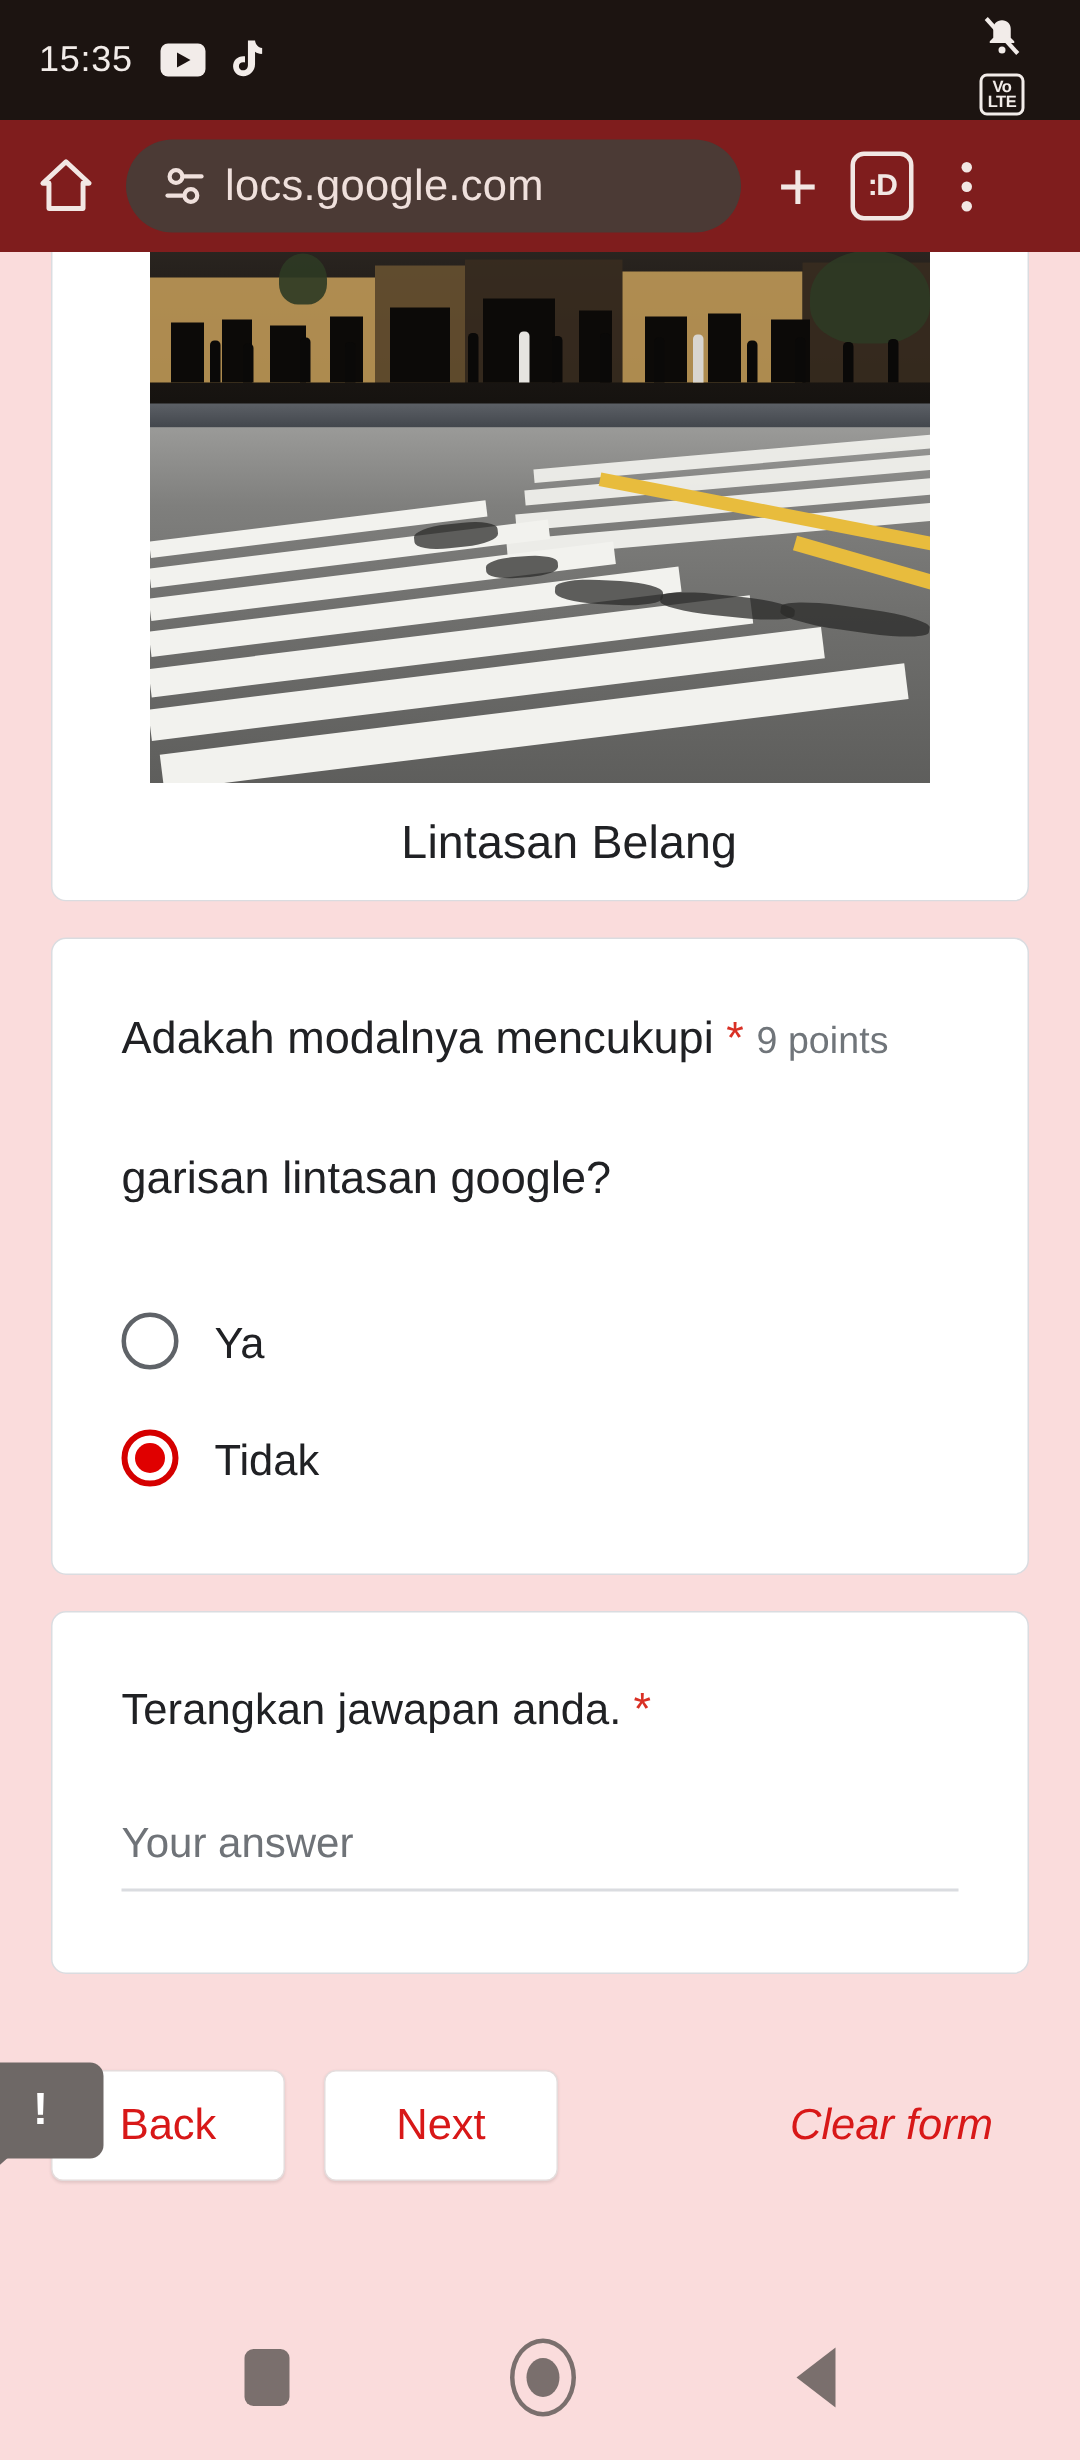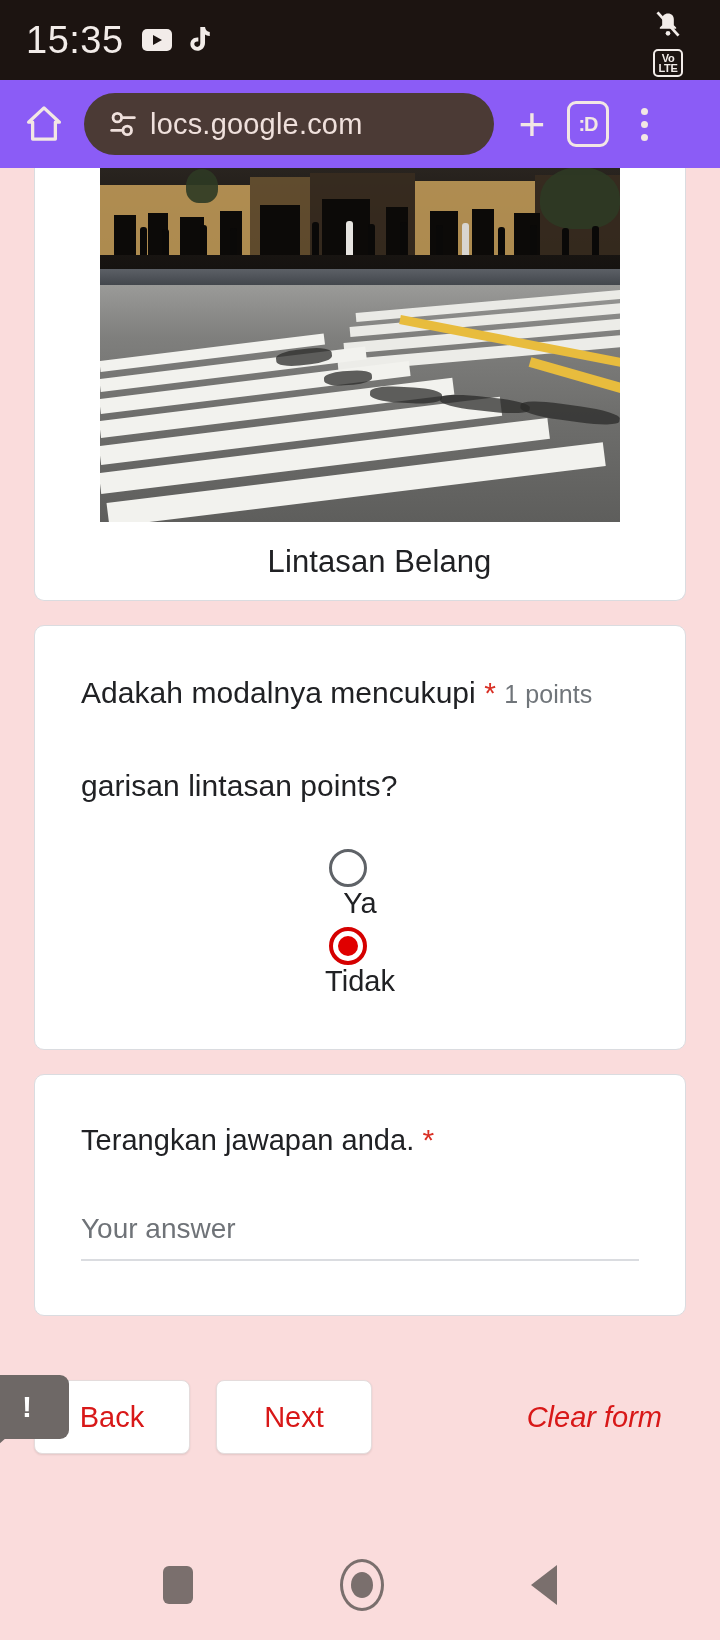--- a/index.html
+++ b/index.html
@@ -11,21 +11,21 @@
   }
 
   
   .statusbar {
     position:absolute; top:0; left:0; width:720px; height:80px;
     background:#1c1411;
     display:flex; align-items:center;
     padding:0 26px;
   }
   .sb-time {
-    color:#f2ece9; font-size:38px; letter-spacing:0.5px;
+    color:#f2ece9; font-size:24px; letter-spacing:0.5px;
     font-family:"Liberation Sans", sans-serif;
   }
   .sb-left-icons { display:flex; align-items:center; gap:14px; margin-left:18px; }
   .sb-right { margin-left:auto; display:flex; align-items:center; gap:11px;flex-direction:column; }
   .yt-icon {
     width:30px; height:22px; background:#f2ece9; border-radius:5px;
     display:flex; align-items:center; justify-content:center;
   }
   .yt-icon .tri {
     width:0; height:0; border-left:9px solid #1c1411;
@@ -51,21 +51,21 @@
   }
   .battery::after {
     content:""; position:absolute; right:-7px; top:8px;
     width:4px; height:11px; background:#f2ece9; border-radius:0 2px 2px 0;
   }
   .battery span { color:#f2ece9; font-size:17px; font-weight:bold;font-style:italic; }
 
   
   .toolbar {
     position:absolute; top:80px; left:0; width:720px; height:88px;
-    background:#8b5cf6; display:flex; align-items:center; padding:0 22px;
+    background:#7f1d1d; display:flex; align-items:center; padding:0 22px;
   }
   .home-icon { width:44px; height:44px; position:relative; flex:0 0 auto; margin-right:8px; }
   .url-pill {
     flex:1 1 auto; height:62px; background:#4b3a35; border-radius:31px;
     display:flex; align-items:center; padding:0 22px; margin:0 10px;
     max-width:410px; overflow:hidden;
   }
   .tune-icon { width:34px; height:34px; flex:0 0 auto; margin-right:10px; }
   .url-text {
     color:#efe0dc; font-size:29px; white-space:nowrap; overflow:hidden;
@@ -144,21 +144,21 @@
   }
 
   
   .card-q { padding:44px 46px 44px 46px; }
   .q-title {
     font-size:30px; color:#202124; line-height:46px; letter-spacing:0.05px;
   }
   .q-required { color:#d93025; font-size:30px; }
   .q-points { color:#70757a; font-size:25px; }
   .options { margin-top:40px; }
-  .option { display:flex; align-items:center; height:64px; margin-bottom:14px;flex-direction:column; }
+  .option { display:flex; align-items:flex-end; height:64px; margin-bottom:14px; }
   .radio {
     width:38px; height:38px; border-radius:50%; border:3px solid #5f6368;
     flex:0 0 auto; margin-right:24px; background:#fff;
   }
   .radio.checked {
     border-color:#d50000; border-width:4px;
     display:flex; align-items:center; justify-content:center;
   }
   .radio.checked::after {
     content:""; width:20px; height:20px; border-radius:50%; background:#e00000;
@@ -368,23 +368,23 @@
       <div class="shadow-blob" style="left:340px;top:232px;width:90px;height:14px;transform:rotate(6deg);"></div>
       <div class="shadow-blob" style="left:420px;top:240px;width:100px;height:16px;transform:rotate(8deg);"></div>
     </div>
     <div class="img-caption">Lintasan Belang</div>
   </div>
 
   <div class="card card-q">
     <div class="q-title">
       <span>Adakah modalnya mencukupi</span>
       <span class="q-required">*</span>
-      <span class="q-points">1 points</span><br>
+      <span class="q-points">9 points</span><br>
       <br>
-      <span>garisan lintasan points?</span>
+      <span>garisan lintasan google?</span>
     </div>
     <div class="options">
       <div class="option">
         <span class="radio"></span>
         <span class="option-label">Ya</span>
       </div>
       <div class="option">
         <span class="radio checked"></span>
         <span class="option-label">Tidak</span>
       </div>

